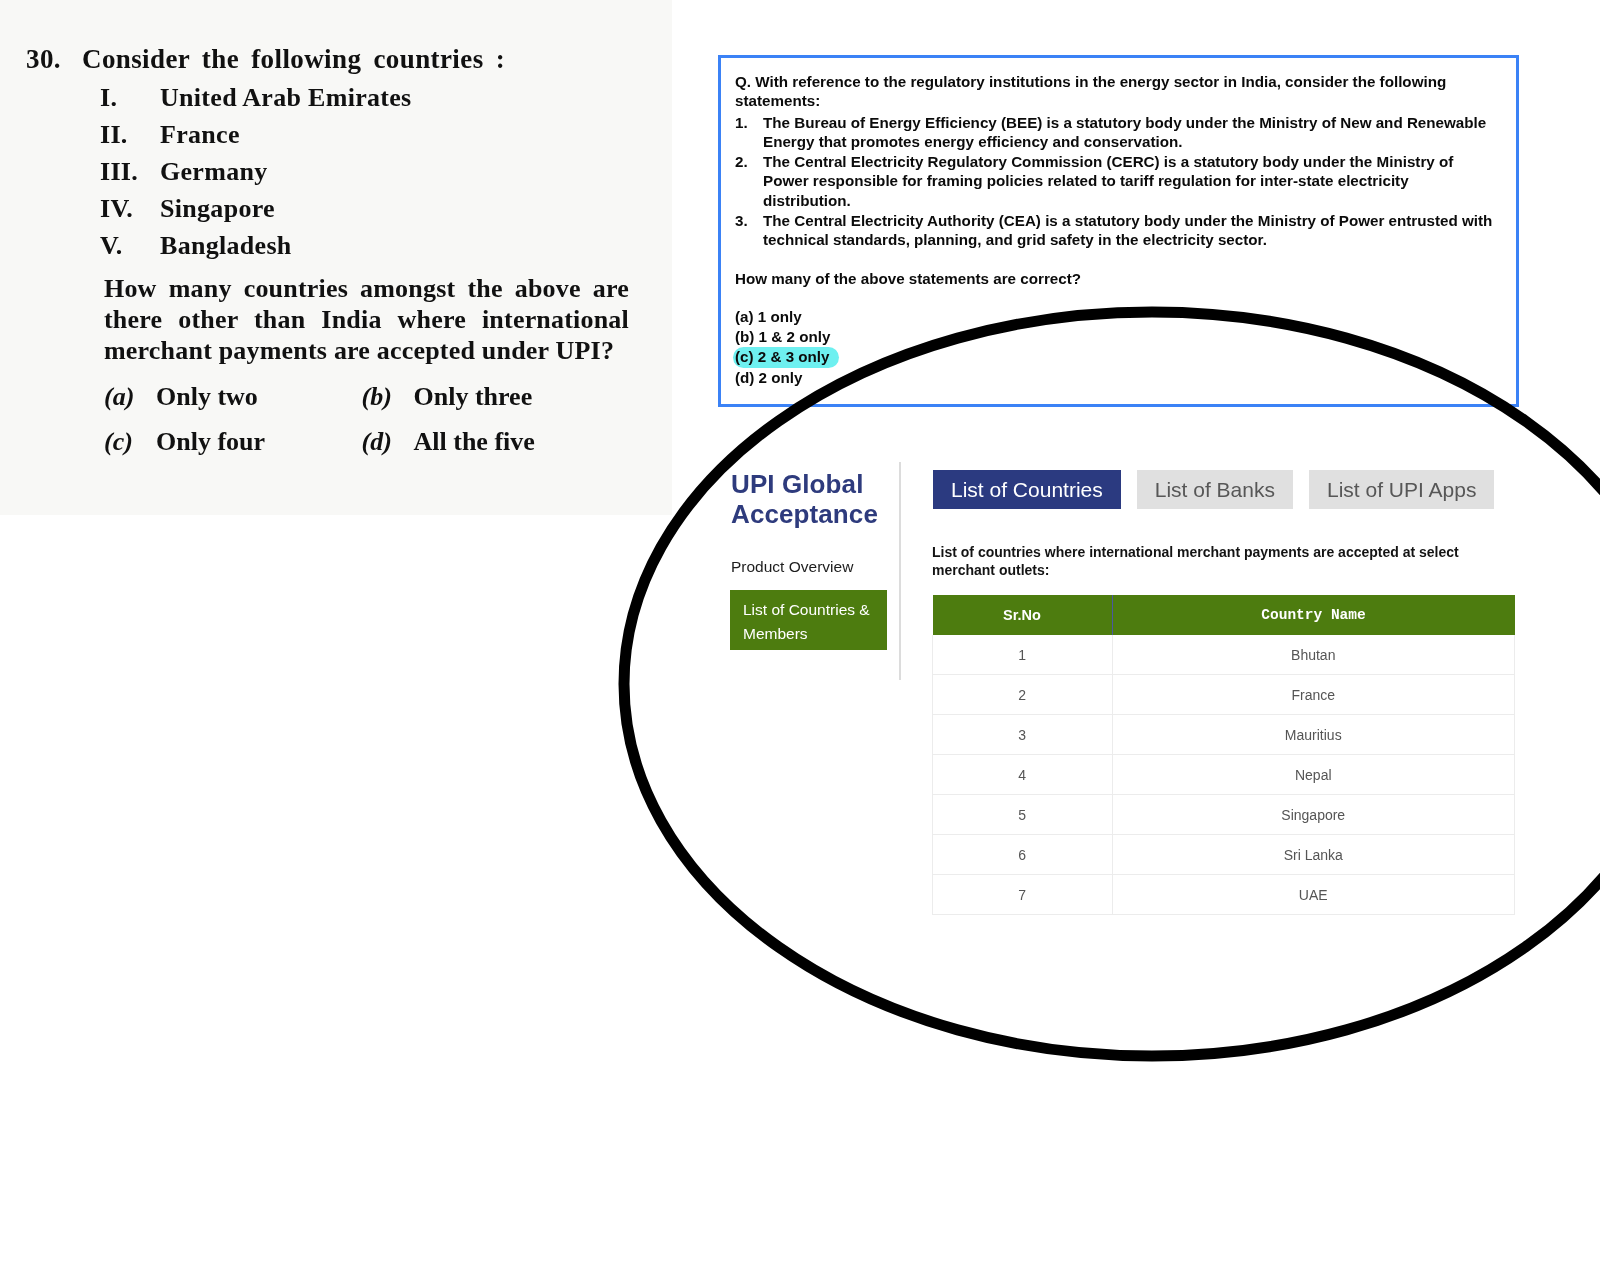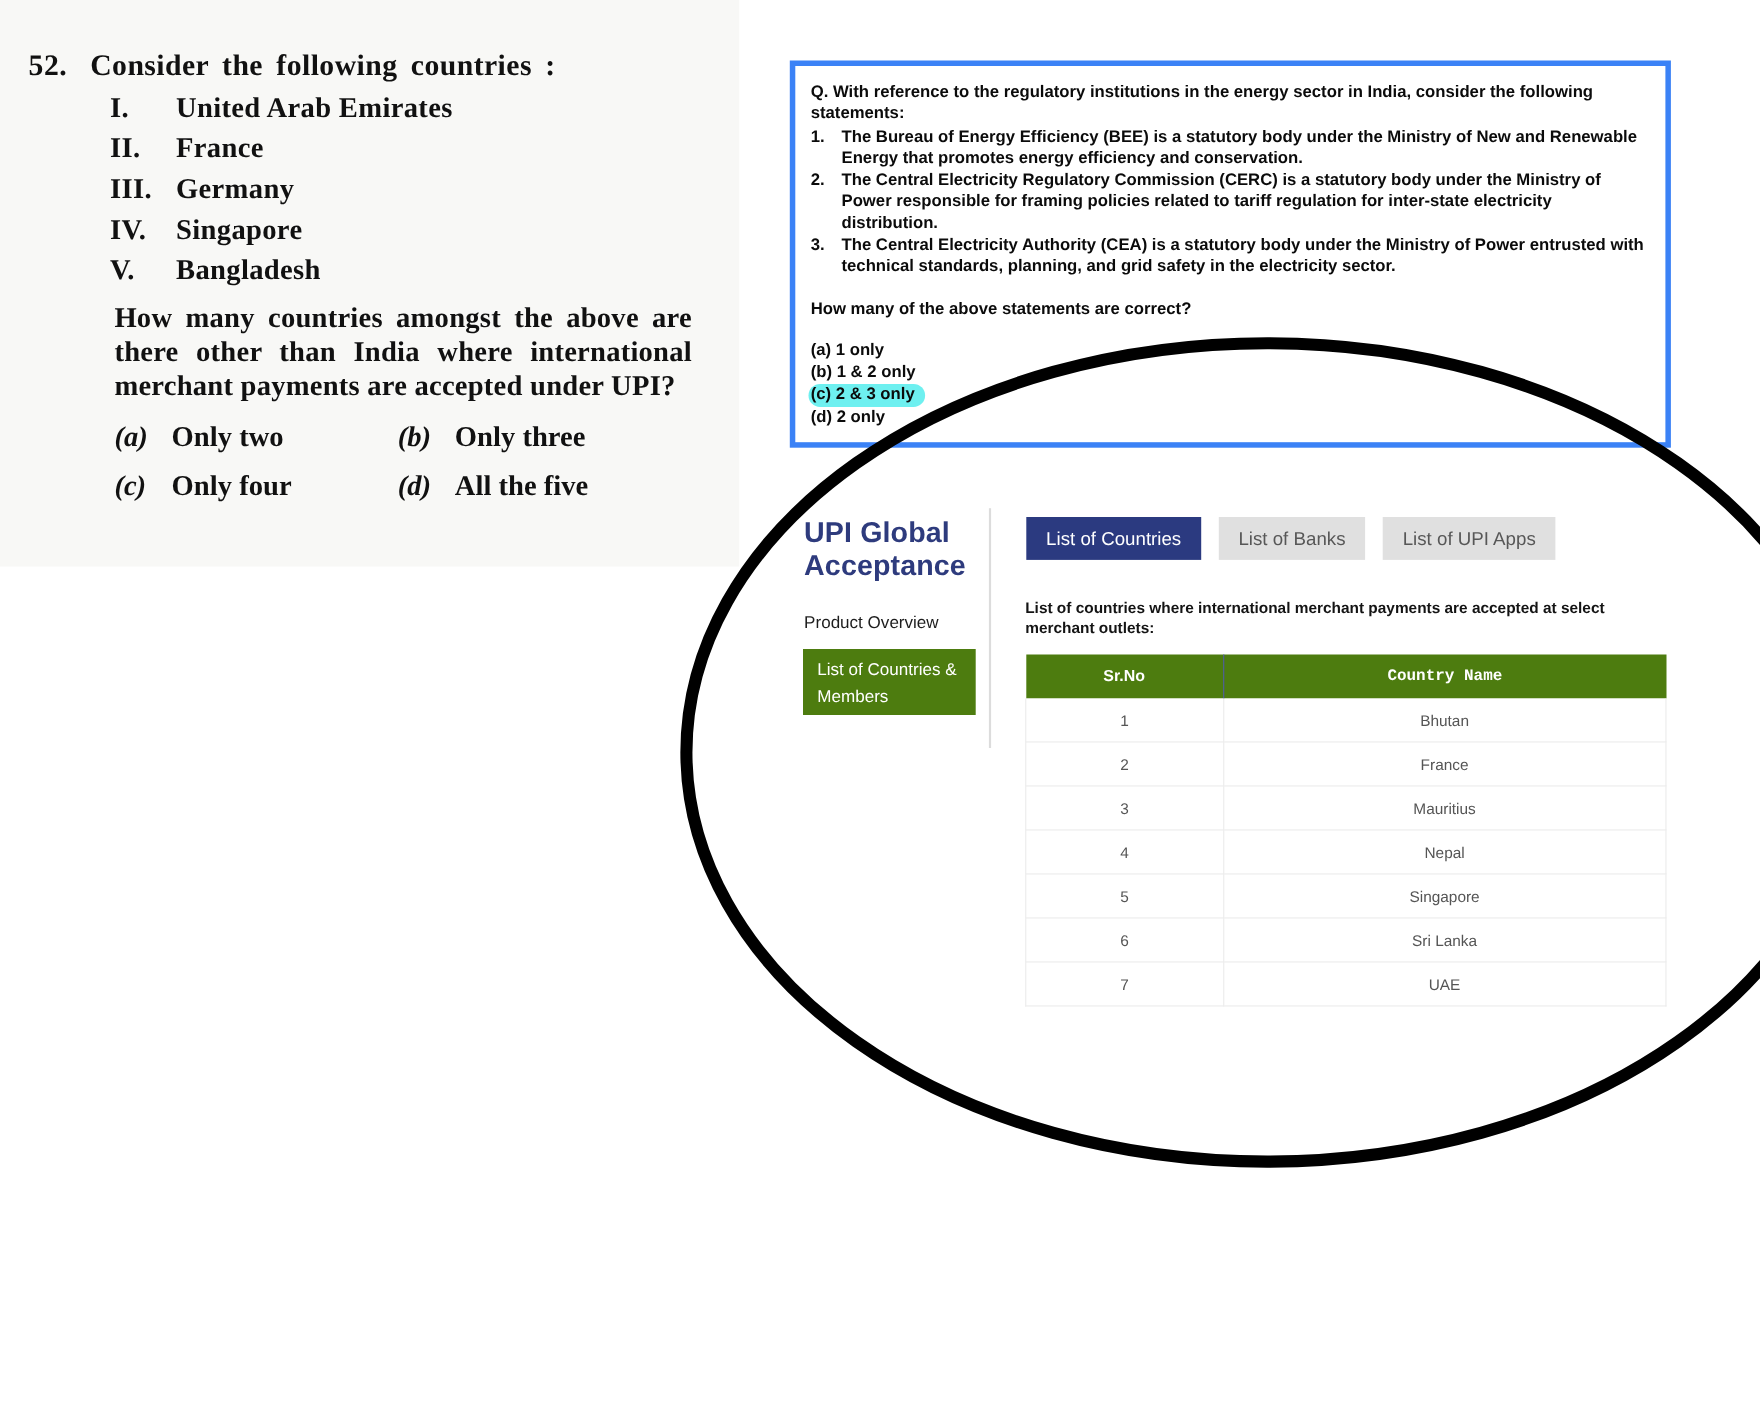--- a/index.html
+++ b/index.html
@@ -95,21 +95,21 @@
     flex: 0 0 52px;
   }
 
   
   #mcq-box {
     position: absolute;
     left: 718px;
     top: 55px;
     width: 801px;
     height: 352px;
-    border: 5px solid #3b82f6;
+    border: 3px solid #3b82f6;
     background: #ffffff;
     box-sizing: border-box;
   }
   #mcq-inner {
     padding: 14px 16px 10px 14px;
     color: #0b0b0b;
     font-size: 15.2px;
     font-weight: bold;
     line-height: 1.27;
   }
@@ -192,21 +192,21 @@
     left: 233px;
     top: 38px;
     display: flex;
     gap: 16px;
   }
   .tab {
     height: 39px;
     display: flex;
     align-items: center;
     justify-content: center;
-    font-size: 17px;
+    font-size: 21px;
     padding: 0 18px;
     box-sizing: border-box;
     white-space: nowrap;
   }
   .tab.active {
     background: #2b3a80;
     color: #ffffff;
   }
   .tab.inactive {
     background: #e0e0e0;
@@ -263,21 +263,21 @@
     pointer-events: none;
   }
 </style>
 </head>
 <body>
 
 <div id="scan-panel">
   <div id="scan-inner">
 
     <div class="q-head">
-      <span class="q-num">52.</span>
+      <span class="q-num">30.</span>
       <span>Consider the following countries :</span>
     </div>
 
     <div class="roman-list">
       <div class="roman-row">
         <span class="roman-num">I.</span>
         <span>United Arab Emirates</span>
       </div>
       <div class="roman-row">
         <span class="roman-num">II.</span>

